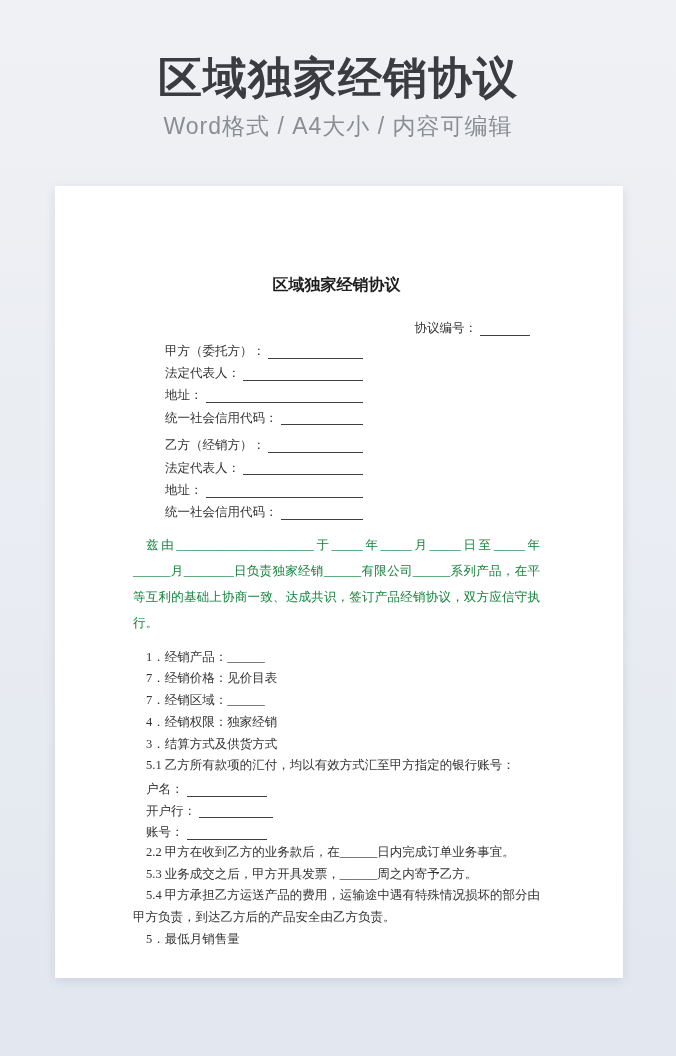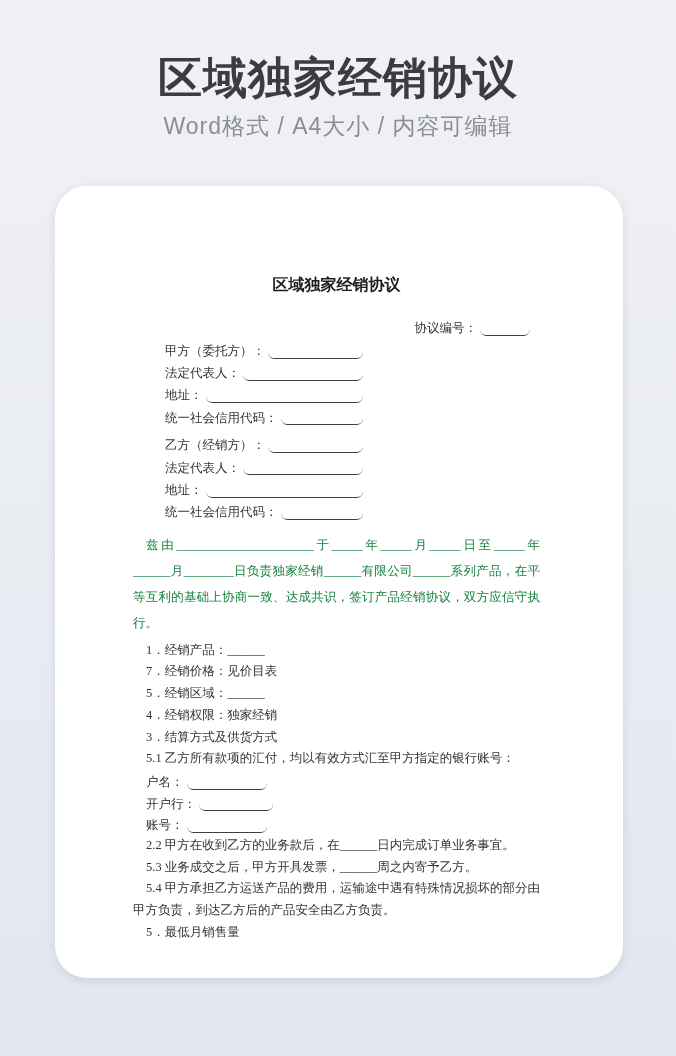--- a/index.html
+++ b/index.html
@@ -1,15 +1,15 @@
 <!DOCTYPE html>
 <html><head>
 <meta charset="utf-8">
 <style>
-  * { margin: 0; padding: 0; box-sizing: border-box; border-radius: 32px; }
+  * { margin: 0; padding: 0; box-sizing: border-box; }
   html, body { width: 676px; height: 1056px; }
   body {
     font-family: "Liberation Sans", sans-serif;
     background: linear-gradient(180deg, #f0f1f4 0%, #eaedf2 45%, #e2e7f0 100%);
     overflow: hidden;
     position: relative;
   }
   .stage { position: absolute; inset: 0; }
 
   
@@ -45,21 +45,21 @@
   .frow { display: flex; align-items: flex-end; margin-bottom: 8.5px; }
   .frow .flabel { line-height: 1.1; white-space: nowrap; }
   .blank {
     display: inline-block; border-bottom: 1px solid #3f3f3f; height: 13px;
     margin-left: 3px;
   }
   .frow .blank { flex: 1; }
 
   .intro { margin-top: 12px; text-align: justify; line-height: 26px; text-indent: 13px; color: #15803d; }
 
-  .clauses { margin-top: 4px; }
+  .clauses { margin-top: 11px; }
   .citem { line-height: 21.7px; text-indent: 13px; }
   .cjust { text-align: justify; }
   .bank-row { margin-left: 13px; height: 21.7px; display: flex; align-items: flex-end; padding-bottom: 2px; }
   .bank-row .flabel { line-height: 1.1; white-space: nowrap; }
 </style>
 </head>
 <body>
 
 <div class="stage">
 
@@ -114,21 +114,21 @@
           <span class="flabel">统一社会信用代码：</span>
           <span class="blank"></span>
         </div>
       </div>
 
       <p class="intro">兹由______________________于_____年_____月_____日至_____年______月________日负责独家经销______有限公司______系列产品，在平等互利的基础上协商一致、达成共识，签订产品经销协议，双方应信守执行。</p>
 
       <div class="clauses">
         <div class="citem">1．经销产品：______</div>
         <div class="citem">7．经销价格：见价目表</div>
-        <div class="citem">5．经销区域：______</div>
+        <div class="citem">7．经销区域：______</div>
         <div class="citem">4．经销权限：独家经销</div>
         <div class="citem">3．结算方式及供货方式</div>
 
         <div class="citem cjust">5.1 乙方所有款项的汇付，均以有效方式汇至甲方指定的银行账号：</div>
 
         <div class="bank-row">
           <span class="flabel">户名：</span>
           <span class="blank" style="width:80px"></span>
         </div>
         <div class="bank-row">

